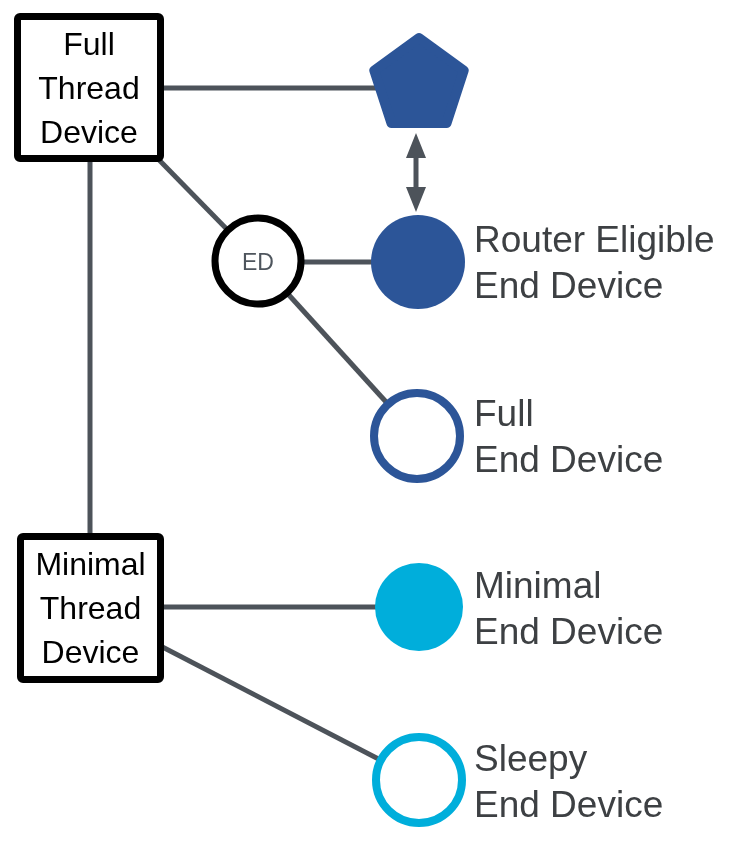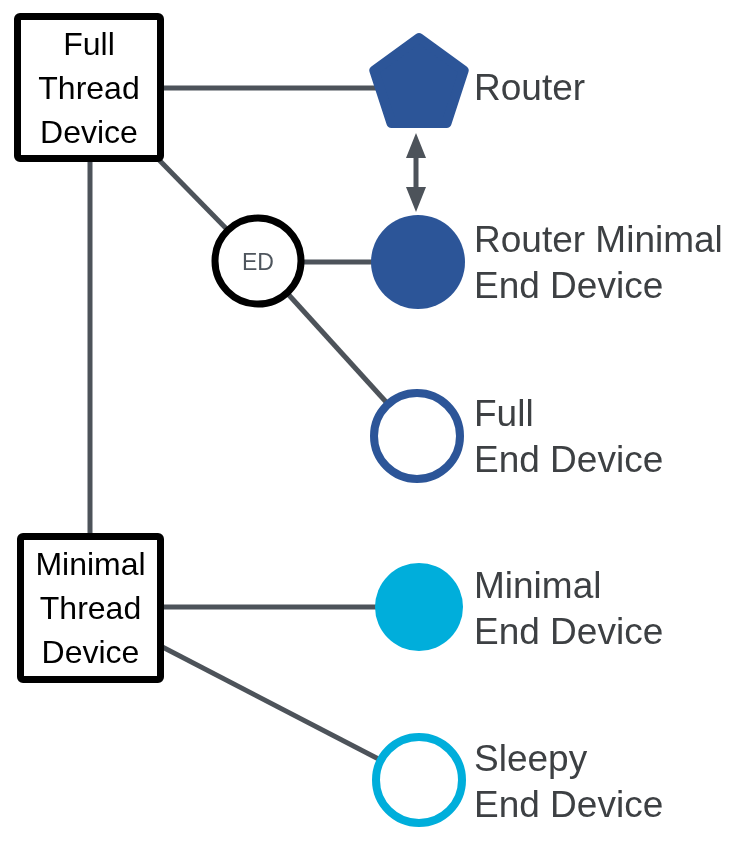--- a/index.html
+++ b/index.html
@@ -134,23 +134,22 @@
   <div class="device-box box-ftd">Full
 Thread
 Device</div>
 
   <div class="device-box box-mtd">Minimal
 Thread
 Device</div>
 
   <div class="ed-text">ED</div>
 
-  <div class="node-label label-router">Router</div>
 
-  <div class="node-label label-reed">Router Minimal
+  <div class="node-label label-reed">Router Eligible
 End Device</div>
 
   <div class="node-label label-fed">Full
 End Device</div>
 
   <div class="node-label label-med">Minimal
 End Device</div>
 
   <div class="node-label label-sed">Sleepy
 End Device</div>

